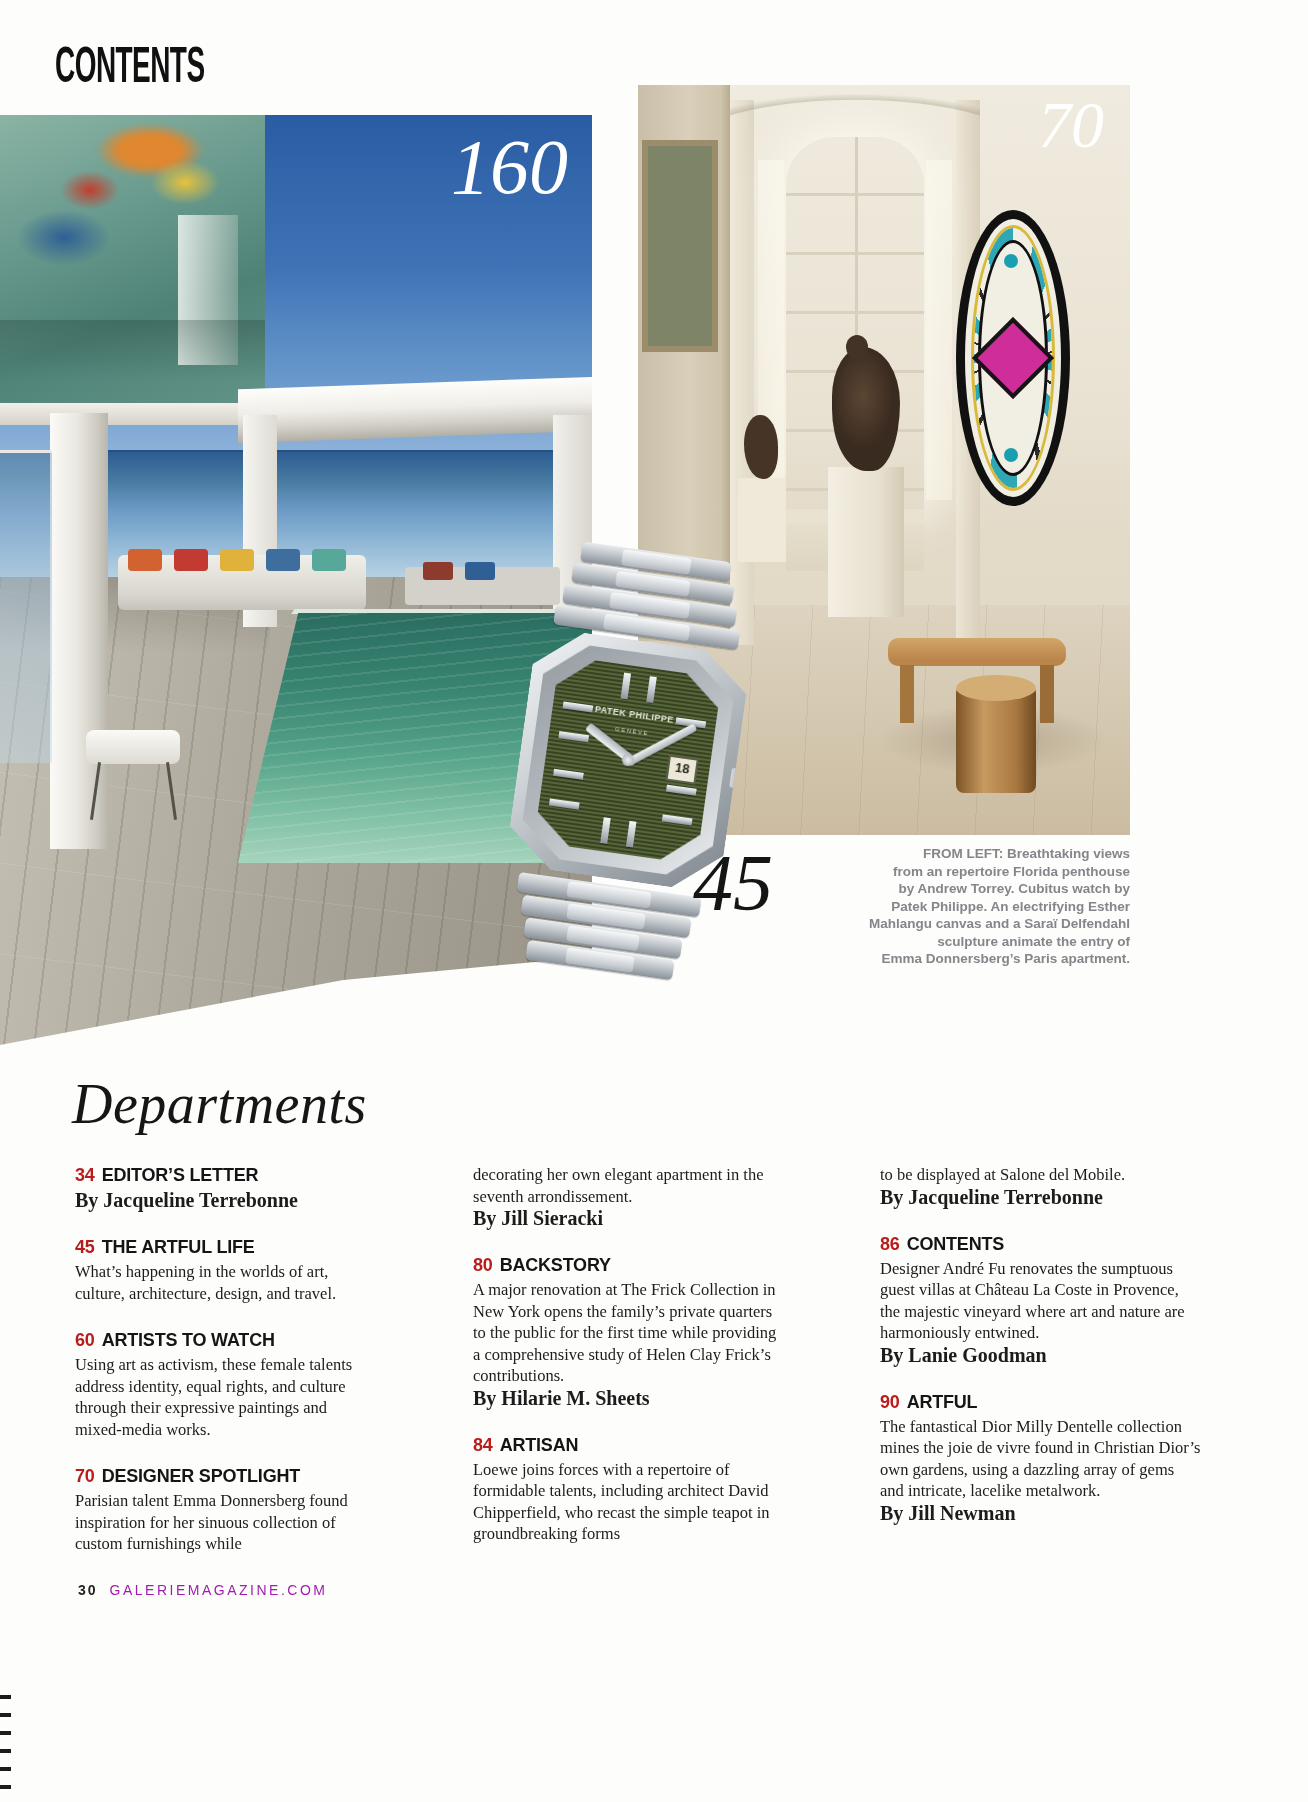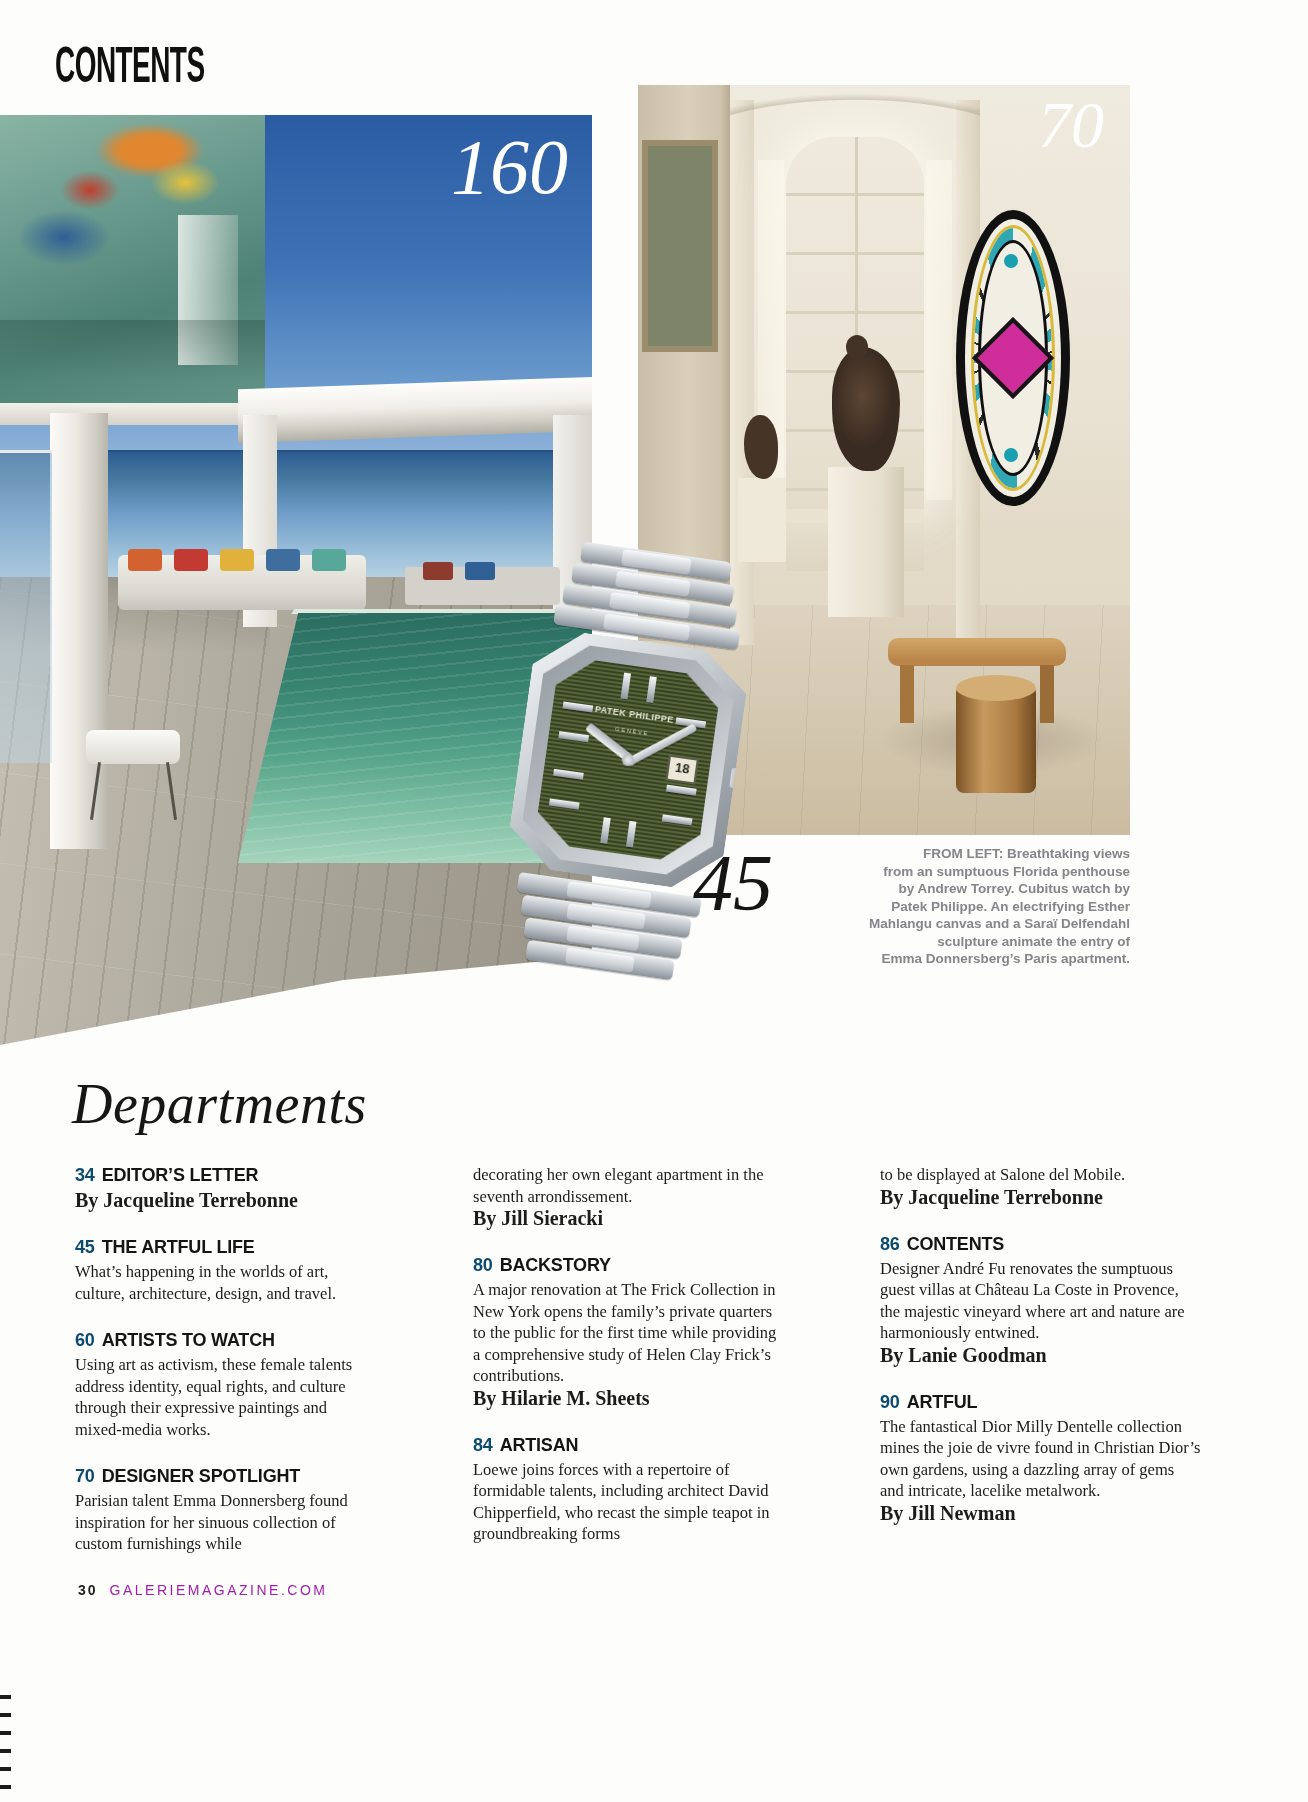--- a/index.html
+++ b/index.html
@@ -158,21 +158,21 @@
   .caption{position:absolute;right:178px;top:845px;width:380px;text-align:right;
     font:700 13.5px/17.5px "Liberation Sans",sans-serif;color:#85858a;}
 
   
   .dept{position:absolute;left:72px;top:1076px;margin:0;font:italic 400 56px/1 "Liberation Serif",serif;
     font-weight:400;color:#161616;letter-spacing:.5px;}
   .col{position:absolute;top:1164px;font-family:"Liberation Serif",serif;color:#1c1c1c;}
   .col1{left:75px;width:288px;} .col2{left:473px;width:308px;} .col3{left:880px;width:322px;}
   .entry{margin-bottom:25px;}
   .ehead{font:700 18px/22px "Liberation Sans",sans-serif;color:#151515;letter-spacing:-.2px;margin-bottom:3px;}
-  .num{color:#0c4a6e;margin-right:7px;}
+  .num{color:#b91c1c;margin-right:7px;}
   .etext{margin:0;font-size:16.5px;line-height:21.5px;}
   .ebyline{margin:0;font-weight:700;font-size:20px;line-height:22px;}
 
   
   .folio{position:absolute;left:78px;top:1583px;font:700 14px/1 "Liberation Sans",sans-serif;color:#222;letter-spacing:2px;}
   .folio .site{font-weight:400;color:#a21caf;margin-left:12px;letter-spacing:2.5px;}
   .regs{position:absolute;left:0;top:1695px;}
   .reg{width:11px;height:4px;background:#1c1c1c;margin-bottom:14px;}
 </style>
 </head>
@@ -291,21 +291,21 @@
       <div class="wr wr8"></div>
     </div>
   </div>
 
   <div class="pn pn-160">160</div>
   <div class="pn pn-70">70</div>
   <div class="pn pn-45">45</div>
 
   <div class="caption">
     <div>FROM LEFT: Breathtaking views</div>
-    <div>from an sumptuous Florida penthouse</div>
+    <div>from an repertoire Florida penthouse</div>
     <div>by Andrew Torrey. Cubitus watch by</div>
     <div>Patek Philippe. An electrifying Esther</div>
     <div>Mahlangu canvas and a Saraï Delfendahl</div>
     <div>sculpture animate the entry of</div>
     <div>Emma Donnersberg’s Paris apartment.</div>
   </div>
 
   <h2 class="dept">Departments</h2>
 
   <div class="col col1">

